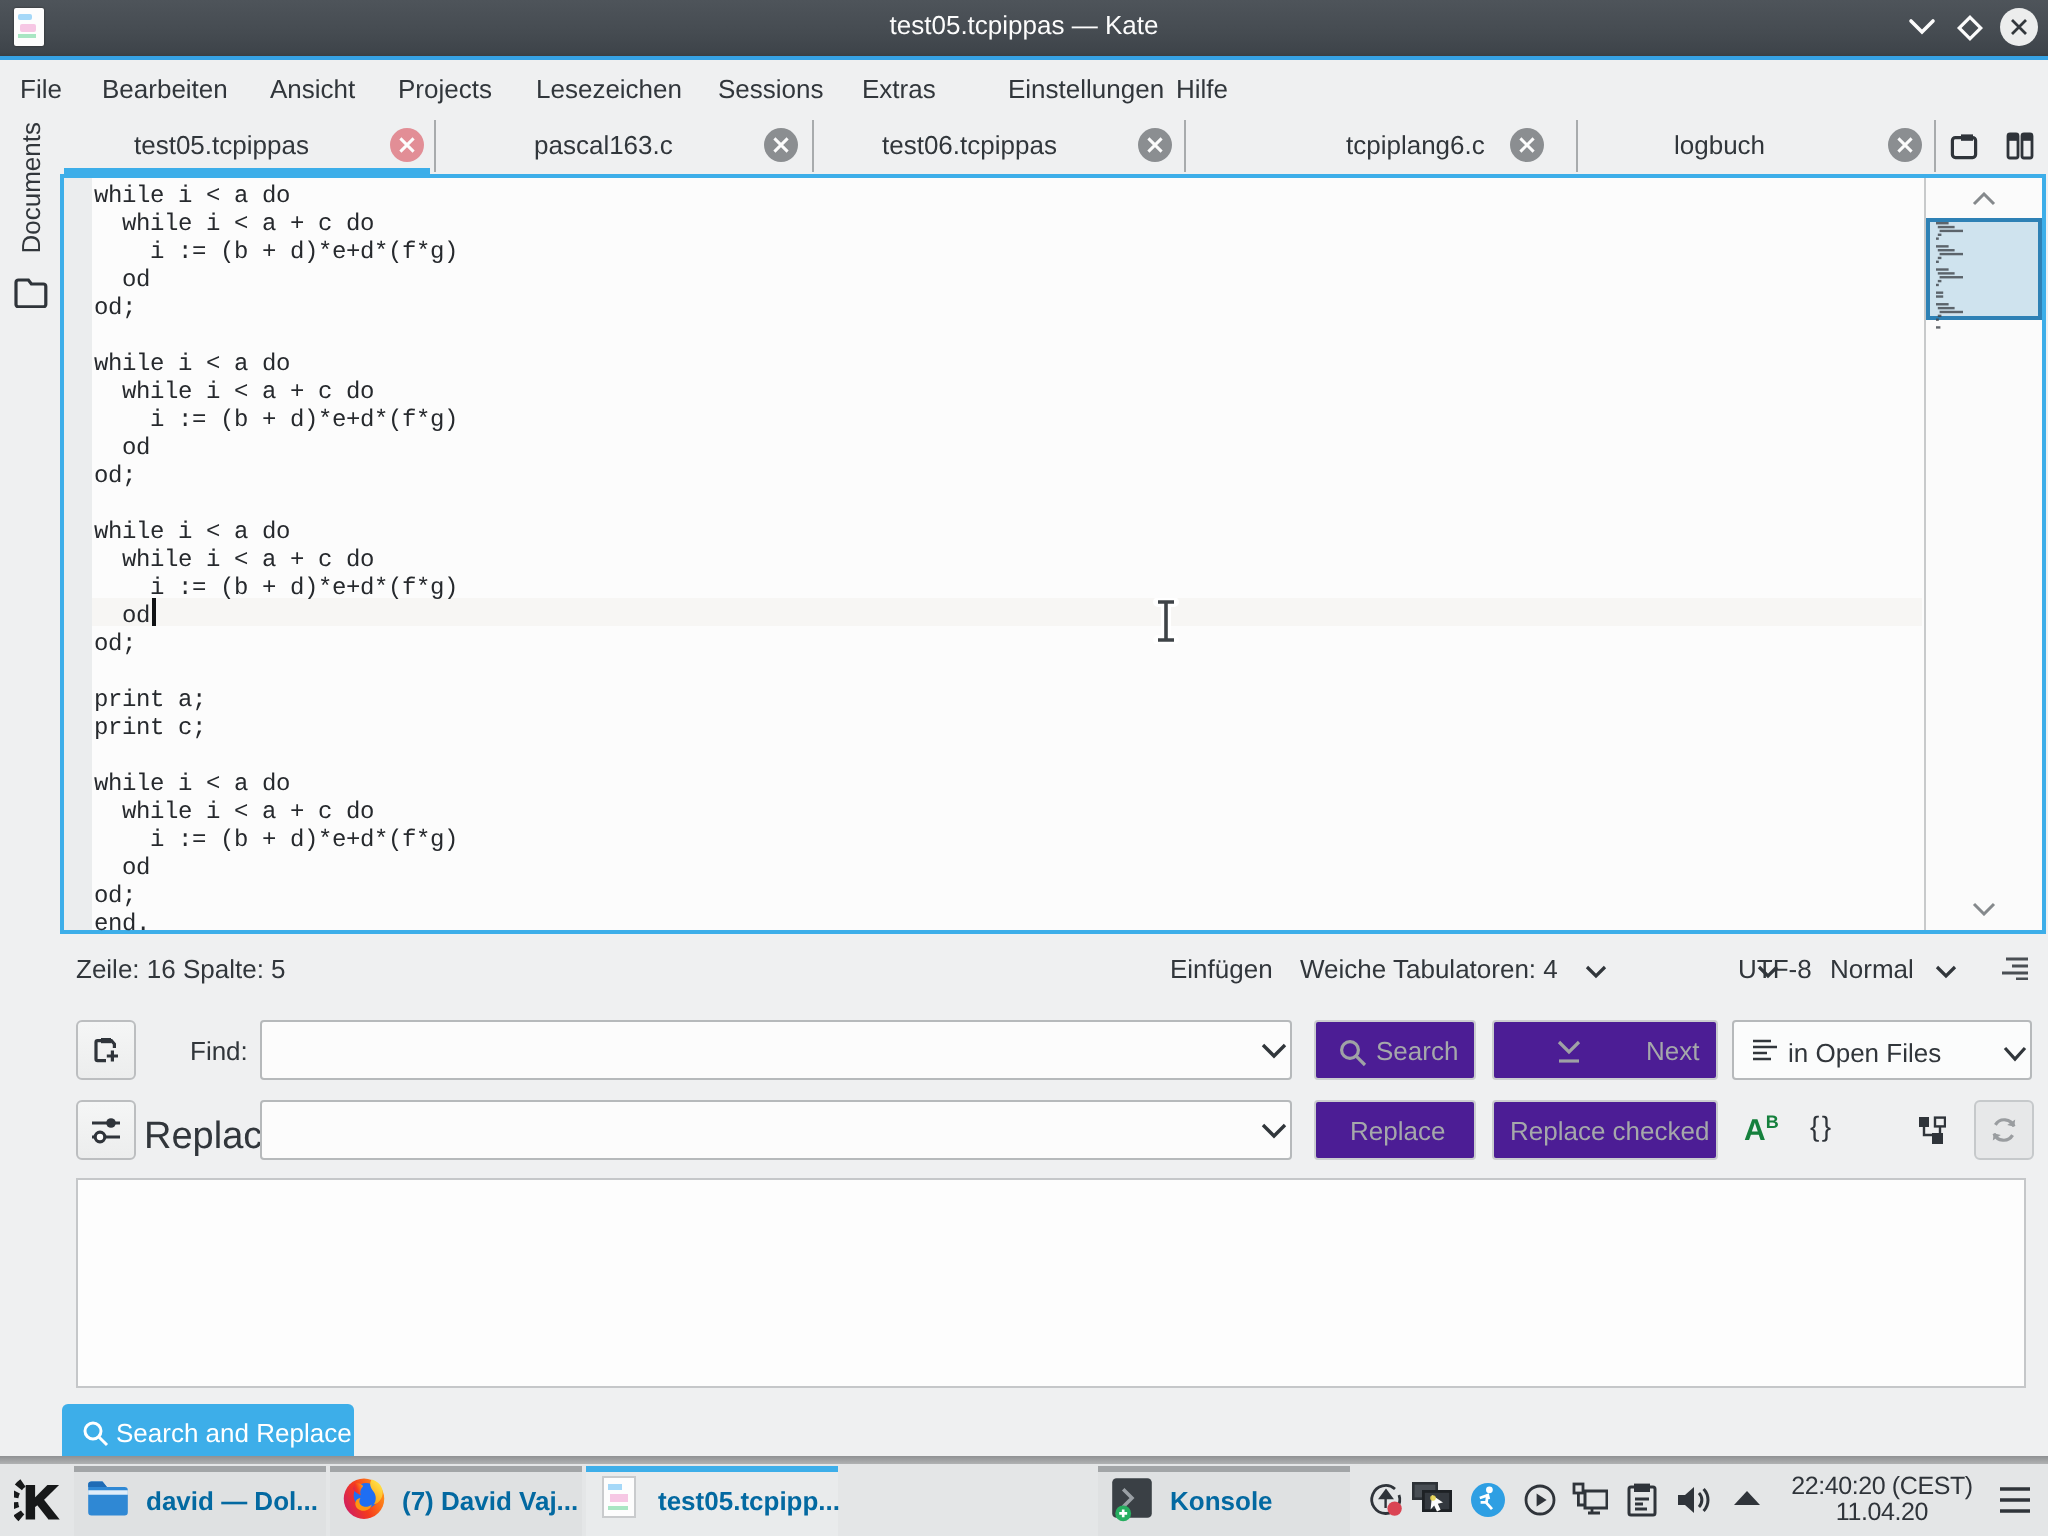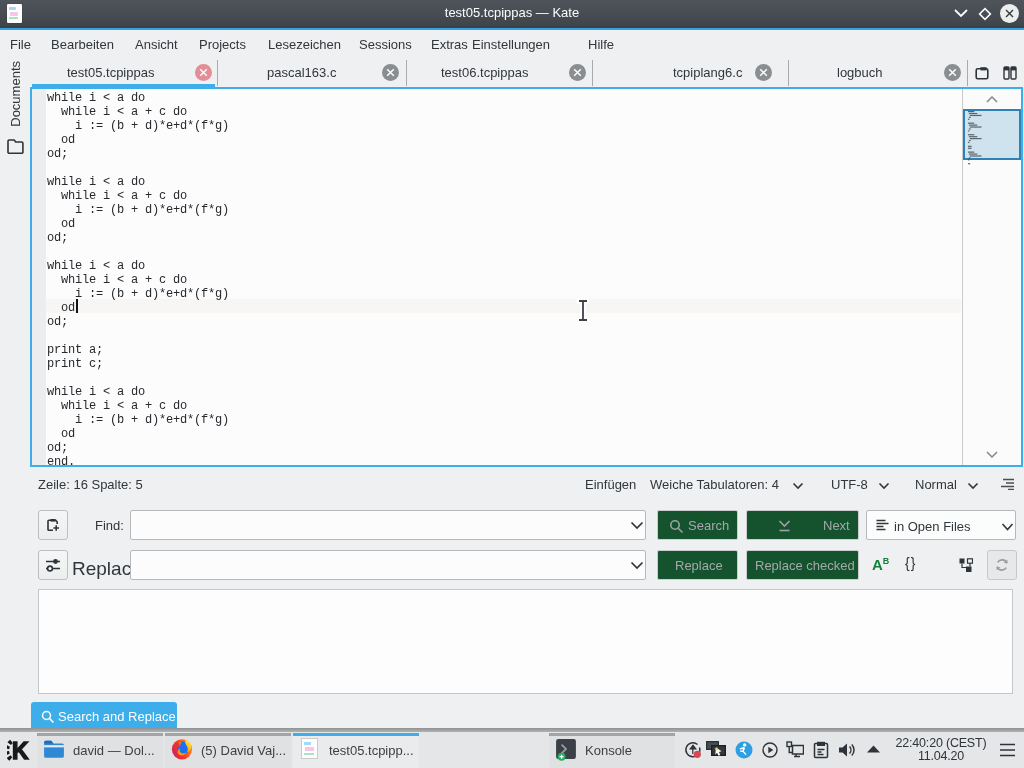--- a/index.html
+++ b/index.html
@@ -40,35 +40,35 @@
   #minimap { left:931px; top:0; width:58px; height:376px; background:#fbfbfb; }
   #mapview { position:absolute; left:0px; top:20px; width:58px; height:51px; background:#cfe3ee; border:2px solid #2e81b5; }
 
   
   #statusbar { left:0; top:469px; width:1024px; height:29px; font-size:13px; }
   #statusbar span { position:absolute; top:8px; }
 
   
   .toolbtn { border:1px solid #bcbec0; border-radius:3px; background:linear-gradient(#f5f6f6,#eceded); width:30px; height:30px; }
   .combo { background:#fcfcfc; border:1px solid #b6b9bb; border-radius:2px; width:516px; height:30px; }
-  .gbtn { border:1px solid #cbcdcf; border-radius:2px; background:#14532d; color:#a5a8aa; font-size:13px; text-align:center; }
+  .gbtn { border:1px solid #cbcdcf; border-radius:2px; background:#4c1d95; color:#a5a8aa; font-size:13px; text-align:center; }
   #openfiles { left:866px; top:510px; width:150px; height:30px; background:#fbfcfc; border:1px solid #b6b9bb; border-radius:2px; font-size:13px; }
 
   
   #results { left:38px; top:589px; width:975px; height:105px; background:#fdfdfd; border:1px solid #c5c7c9; }
 
   
   #srtab { left:31px; top:702px; width:146px; height:29px; background:#3daee9; border-radius:3px; color:#fff; font-size:13px; }
 
   
   #panelband { left:0; top:728px; width:1024px; height:4px; background:linear-gradient(#8f9193,#b0b2b3); }
   #panel { left:0; top:732px; width:1024px; height:36px; background:#e4e6e7; }
   .task { position:absolute; top:1px; width:126px; height:35px; background:#dfe1e2; }
   .taskstrip { position:absolute; left:0; top:0; width:100%; height:3px; background:#a2a5a7; }
-  .task .label { position:absolute; left:36px; top:10px; font-size:13px; white-space:nowrap; color:#404040; }
+  .task .label { position:absolute; left:36px; top:10px; font-size:13px; white-space:nowrap; color:#0369a1;font-weight:bold; }
   .task .ticon { position:absolute; left:6px; top:5px; width:22px; height:22px; overflow:visible; }
   #clock { position:absolute; left:882px; top:5px; width:118px; text-align:center; font-size:12.5px; letter-spacing:-0.2px; color:#2f343a; line-height:13px; }
 </style>
 </head>
 <body>
 
 <div id="titlebar" class="abs"></div>
 <div id="titleline" class="abs"></div>
 <div id="title" class="abs">test05.tcpippas — Kate</div>
 <div class="abs" style="left:7px;top:4px;width:15px;height:19px;background:#fdfdfd;border-radius:1px;box-shadow:0 0 1px #222;">
@@ -88,21 +88,21 @@
   </svg>
 
 <div id="menubar" class="abs">
   <span style="left:10px;">File</span>
   <span style="left:51px;">Bearbeiten</span>
   <span style="left:135px;">Ansicht</span>
   <span style="left:199px;">Projects</span>
   <span style="left:268px;">Lesezeichen</span>
   <span style="left:359px;">Sessions</span>
   <span style="left:431px;">Extras</span>
-  <span style="left:472px;">Einstellungen</span>
+  <span style="left:504px;">Einstellungen</span>
   <span style="left:588px;">Hilfe</span>
 </div>
 
 <div id="doclabel" class="abs">
     <span>Documents</span>
   </div>
 <svg class="abs" style="left:7px;top:139px;" width="17" height="15" viewBox="0 0 17 15">
   <path d="M1 2.2 a1.2 1.2 0 0 1 1.2 -1.2 h5 l1.5 2 h6 a1.2 1.2 0 0 1 1.2 1.2 v9 a1.2 1.2 0 0 1 -1.2 1.2 h-12.5 a1.2 1.2 0 0 1 -1.2 -1.2 z" fill="none" stroke="#2f343a" stroke-width="1.6"></path>
 </svg>
 
@@ -228,21 +228,21 @@
   <path d="M3 2 h8 M7 2 v19 M3 21 h8" stroke="#3e4347" stroke-width="1.8" fill="none"></path>
 </svg>
 
 <div id="statusbar" class="abs">
   <span style="left:38px;">Zeile: 16 Spalte: 5</span>
   <span style="left:585px;">Einfügen</span>
   <span style="left:650px;">Weiche Tabulatoren: 4</span>
   <svg class="abs" style="left:792px;top:13px;" width="12" height="8" viewBox="0 0 12 8">
       <path d="M1.5 1.5 L6 6 L10.5 1.5" stroke="#31363b" stroke-width="1.6" fill="none"></path>
     </svg>
-  <span style="left:831px;">UTF-8</span>
+  <span style="left:869px;">UTF-8</span>
   <svg class="abs" style="left:878px;top:13px;" width="12" height="8" viewBox="0 0 12 8">
       <path d="M1.5 1.5 L6 6 L10.5 1.5" stroke="#31363b" stroke-width="1.6" fill="none"></path>
     </svg>
   <span style="left:915px;">Normal</span>
   <svg class="abs" style="left:967px;top:13px;" width="12" height="8" viewBox="0 0 12 8">
       <path d="M1.5 1.5 L6 6 L10.5 1.5" stroke="#31363b" stroke-width="1.6" fill="none"></path>
     </svg>
   <svg class="abs" style="left:999px;top:9px;" width="16" height="12" viewBox="0 0 16 12">
       <path d="M4 1.5 h11 M7 5 h8 M2 8.5 h13 M9 11.5 h6" stroke="#4a4f54" stroke-width="1.4"></path>
     </svg>
@@ -355,21 +355,21 @@
             <stop offset="0" stop-color="#ff9b10"></stop>
             <stop offset="1" stop-color="#ffe94d"></stop>
           </linearGradient>
       </defs>
       <circle cx="10" cy="10.3" r="9.2" fill="url(#fxr)"></circle>
       <circle cx="11" cy="8.9" r="5.7" fill="#1e6ef3"></circle>
       <path d="M5.6 3.2 q2.6 -0.4 4 1.4 q-2 2.6 -1 4.2 q-2.6 -1 -3.6 -3 z" fill="url(#fxr)"></path>
       <path d="M13.4 1.6 C 12.3 3.7 12.9 5.2 14.3 7 C 15.7 8.9 15.7 11.4 14.3 13 C 17.4 12.2 19.1 9.2 18.3 5.9 C 17.6 3.6 15.6 2.1 13.4 1.6 z" fill="url(#fxy)"></path>
       <path d="M9.9 13.9 C 7.9 13.4 7.4 11.4 8.4 10 C 6.9 10.1 5.9 11.4 6.1 13.1 C 6.4 14.9 8.3 16.1 10.3 15.8 C 12 15.5 13.2 14.4 13.6 12.9 C 12.5 13.8 11.1 14.2 9.9 13.9 z" fill="#ff9712"></path>
     </svg>
-    <span class="label">(5) David Vaj...</span>
+    <span class="label">(7) David Vaj...</span>
   </div>
   <div class="task" style="left:293px;background:#e9ebec;">
     <div class="taskstrip" style="background:#3daee9;"></div>
     <div class="ticon" style="background:#fdfdfd;border:1px solid #c9cbcd;width:17px;height:21px;left:8px;">
       <div style="position:absolute;left:2px;top:3px;width:7px;height:3px;background:#a5d8f8;"></div>
       <div style="position:absolute;left:3px;top:8px;width:9px;height:4px;background:#f6c7e4;"></div>
       <div style="position:absolute;left:2px;top:14px;width:10px;height:2px;background:#a8e6c3;"></div>
     </div>
     <span class="label">test05.tcpipp...</span>
   </div>

